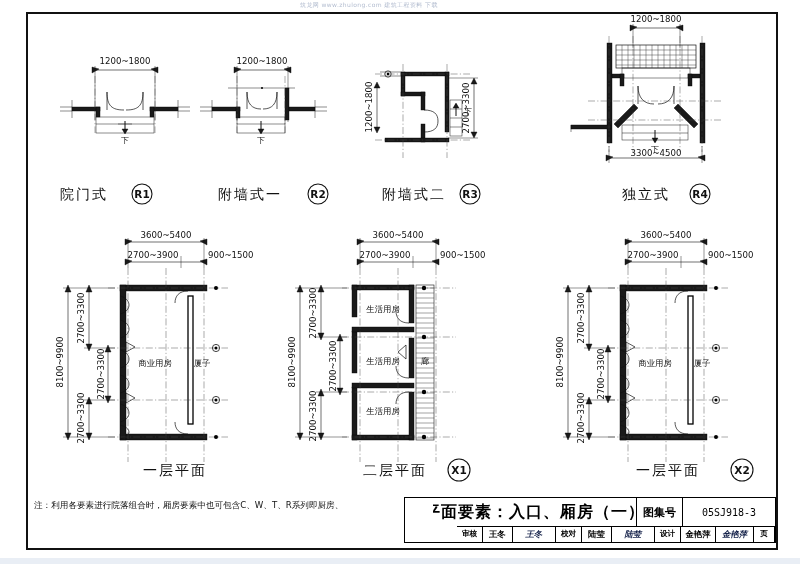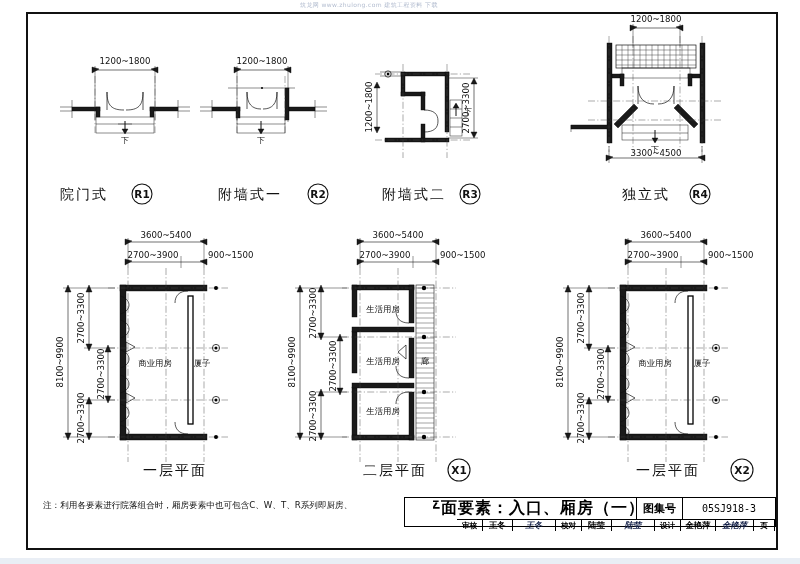--- a/index.html
+++ b/index.html
@@ -62,37 +62,37 @@
   text { font-family: "DejaVu Sans", "Liberation Sans", sans-serif; fill:#111; }
   .t-dim  { font-size: 8.6px; }
   .t-dimv { font-size: 8.6px; }
   .t-cap  { font-family:"DejaVu Sans", sans-serif; font-size: 14px; letter-spacing:2px; }
   .t-tag  { font-size: 10.5px; font-weight:600; }
   .t-room { font-family:"DejaVu Sans", sans-serif; font-size: 8.4px; }
   .t-xia  { font-family:"DejaVu Sans", sans-serif; font-size: 8px; }
   
   .note-box {
     position: absolute;
-    left: 43px;
+    left: 34px;
     top: 498px;
     width: 360px;
     height: 44px;
     font-family: "DejaVu Sans", sans-serif;
     font-size: 8.6px;
     line-height: 15px;
     color: #111;
   }
   .note-line { white-space: nowrap; }
   .note-line.indent { padding-left: 20px; }
   .title-block {
     position: absolute;
     left: 404px;
     top: 497px;
     width: 372px;
-    height: 30px;
+    height: 46px;
     border: 1.6px solid #000;
     box-sizing: border-box;
     display: flex;
     flex-direction: column;
     padding-left: 28px;
   }
   .tb-row { display:flex; box-sizing:border-box; }
   .tb-row.top { height: 28px; }
   .tb-row.bot { height: 15.5px; border-top:1.2px solid #000;margin-left:24px; }
   .tb-cell {

